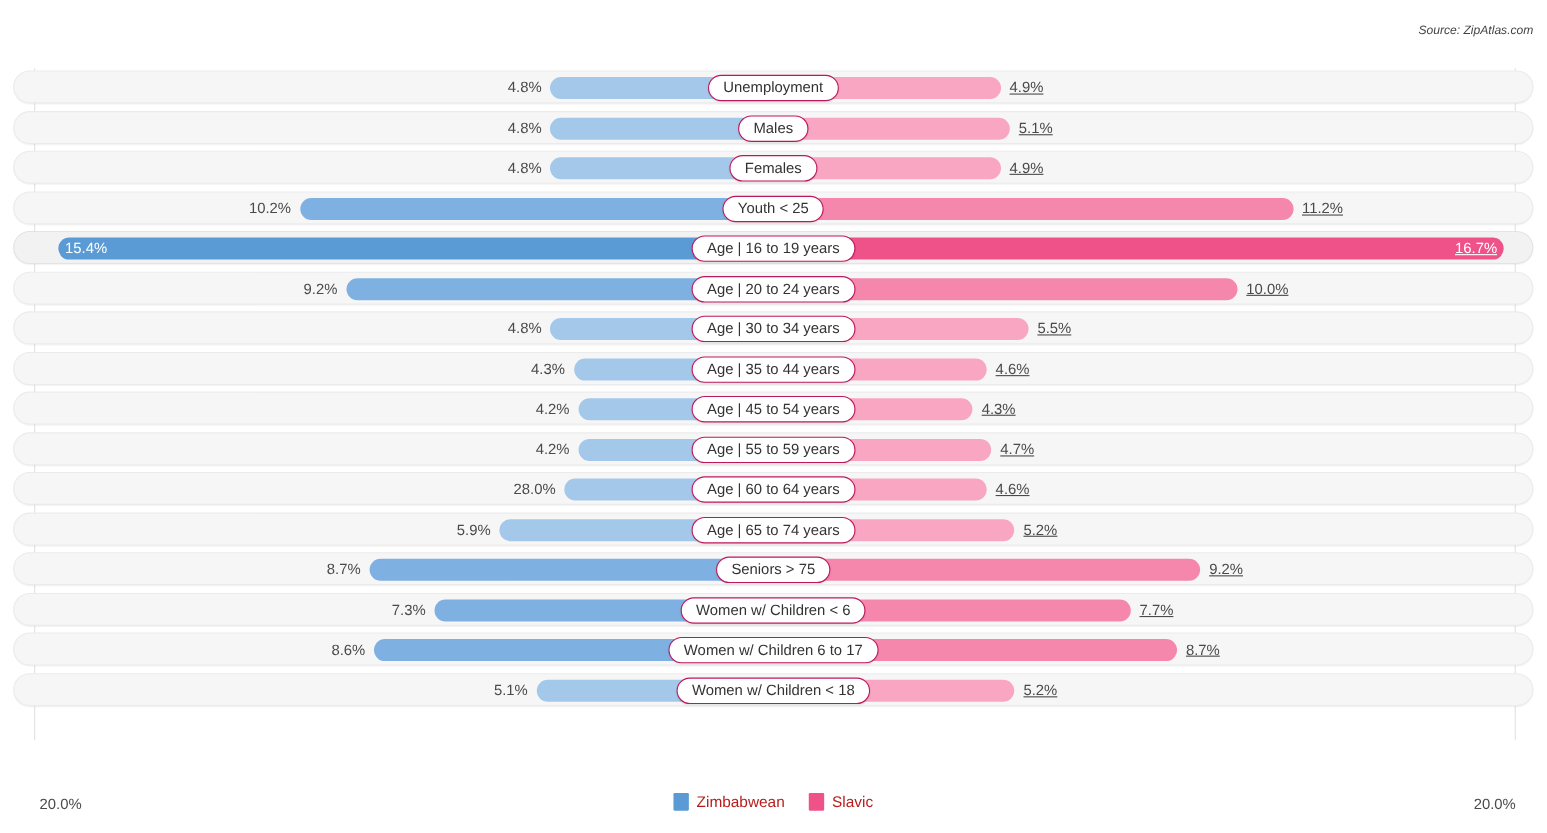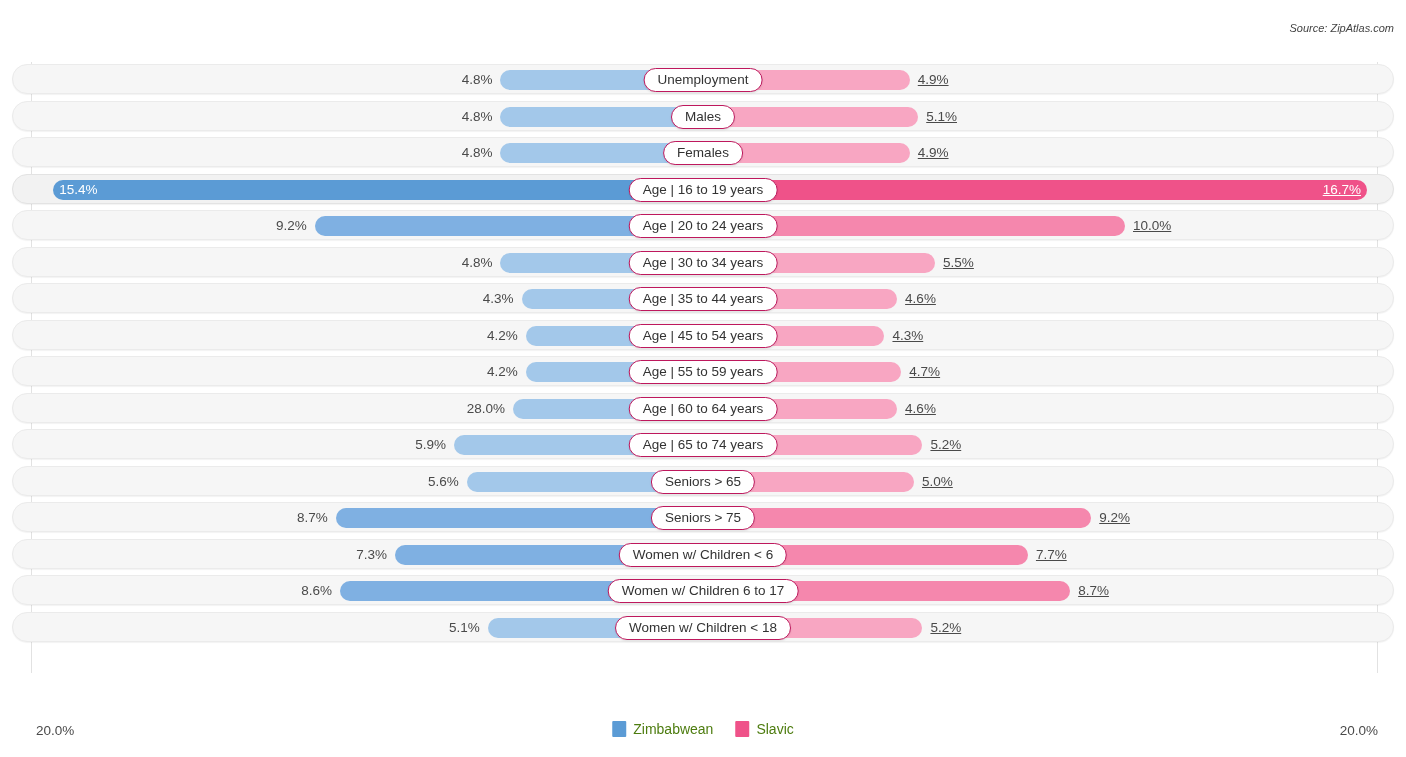--- a/index.html
+++ b/index.html
@@ -171,21 +171,21 @@
   }
   .swatch {
     width: 14px;
     height: 16px;
     border-radius: 1px;
   }
   .swatch.blue { background: #5b9bd5; }
   .swatch.pink { background: #ef5289; }
   .legend-text {
     font-size: 14px;
-    color: #4d7c0f;
+    color: #b91c1c;
     white-space: nowrap;
   }
 </style>
 </head>
 <body>
 
 <div class="header">
   <div class="source-note">Source: ZipAtlas.com</div>
 </div>
 
@@ -213,20 +213,29 @@
       </div>
       <div class="row" data-level="low">
         <div class="track">
           <div class="bar left" style="width: 202.56px;"></div>
           <div class="bar right" style="width: 206.78px;"></div>
           <div class="val left" style="right: calc(50% + 210.56px); width: 60px;">4.8%</div>
           <div class="val right" style="left: calc(50% + 214.78px); width: 60px;">4.9%</div>
           <div class="pill">Females</div>
         </div>
       </div>
+      <div class="row" data-level="mid">
+        <div class="track">
+          <div class="bar left" style="width: 430.44px;"></div>
+          <div class="bar right" style="width: 472.64px;"></div>
+          <div class="val left" style="right: calc(50% + 438.44px); width: 60px;">10.2%</div>
+          <div class="val right" style="left: calc(50% + 480.64px); width: 60px;">11.2%</div>
+          <div class="pill">Youth &lt; 25</div>
+        </div>
+      </div>
       <div class="row highlight" data-level="high">
         <div class="track">
           <div class="bar left" style="width: 649.88px;"></div>
           <div class="bar right" style="width: 664px;"></div>
           <div class="val left inside" style="right: calc(50% + 597.88px); width: 46px; text-align: left;">15.4%</div>
           <div class="val right inside" style="left: calc(50% + 612px); width: 46px; text-align: right;">16.7%</div>
           <div class="pill">Age | 16 to 19 years</div>
         </div>
       </div>
       <div class="row" data-level="mid">
@@ -283,29 +292,20 @@
           <div class="pill">Age | 60 to 64 years</div>
         </div>
       </div>
       <div class="row" data-level="low">
         <div class="track">
           <div class="bar left" style="width: 248.98px;"></div>
           <div class="bar right" style="width: 219.44px;"></div>
           <div class="val left" style="right: calc(50% + 256.98px); width: 60px;">5.9%</div>
           <div class="val right" style="left: calc(50% + 227.44px); width: 60px;">5.2%</div>
           <div class="pill">Age | 65 to 74 years</div>
-        </div>
-      </div>
-      <div class="row" data-level="low">
-        <div class="track">
-          <div class="bar left" style="width: 236.32px;"></div>
-          <div class="bar right" style="width: 211px;"></div>
-          <div class="val left" style="right: calc(50% + 244.32px); width: 60px;">5.6%</div>
-          <div class="val right" style="left: calc(50% + 219px); width: 60px;">5.0%</div>
-          <div class="pill">Seniors &gt; 65</div>
         </div>
       </div>
       <div class="row" data-level="mid">
         <div class="track">
           <div class="bar left" style="width: 367.14px;"></div>
           <div class="bar right" style="width: 388.24px;"></div>
           <div class="val left" style="right: calc(50% + 375.14px); width: 60px;">8.7%</div>
           <div class="val right" style="left: calc(50% + 396.24px); width: 60px;">9.2%</div>
           <div class="pill">Seniors &gt; 75</div>
         </div>

